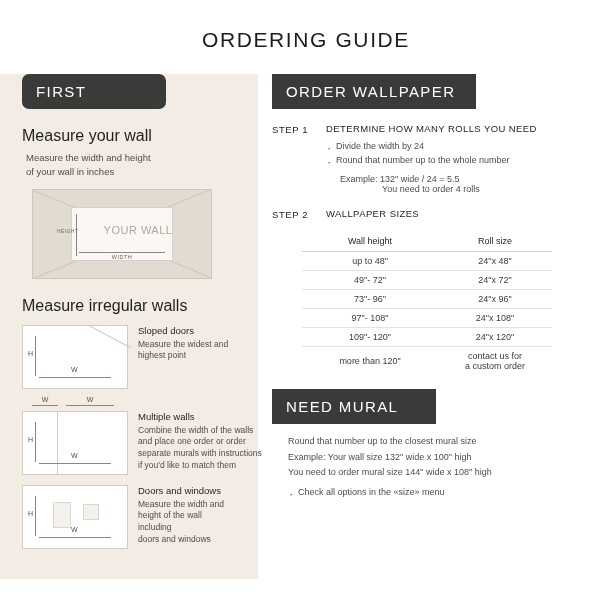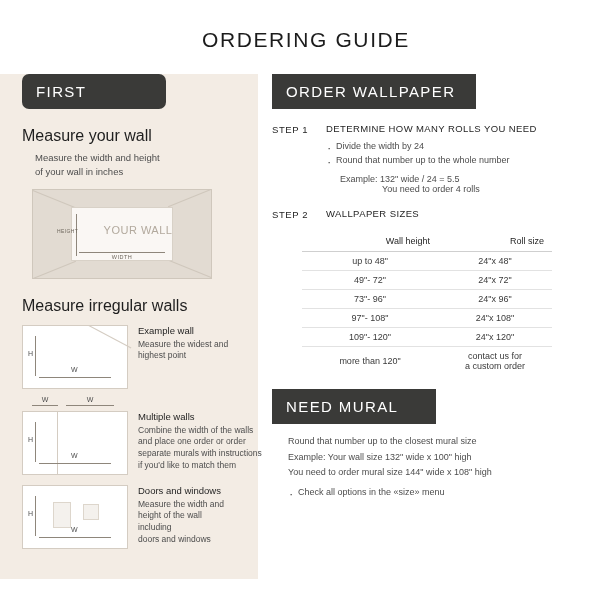--- a/index.html
+++ b/index.html
@@ -71,21 +71,21 @@
   h2.sect {
     font-size: 16px;
     font-weight: normal;
     margin: 18px 0 6px 0;
     color: #1f1f1f;
   }
   .sub {
     font-size: 9.5px;
     line-height: 1.45;
     color: #4d4d4d;
-    margin: 0 0 10px 13px;
+    margin: 0 0 10px 4px;
   }
 
   
   .wall-box {
     position: relative;
     width: 178px;
     height: 88px;
     margin: 6px 0 4px 10px;
     background: #e2dbd2;
     border: 1px solid #cfc7bc;
@@ -292,21 +292,21 @@
   table.sizes {
     border-collapse: collapse;
     margin-top: 8px;
     margin-left: 30px;
     width: 250px;
     font-size: 9px;
     color: #3a3a3a;
   }
   table.sizes th {
     font-weight: normal;
-    text-align: right;
+    text-align: center;
     padding: 4px 8px 5px 8px;
     border-bottom: 1px solid #cfcfcf;
     color: #1f1f1f;
   }
   table.sizes td {
     padding: 4px 8px;
     border-bottom: 1px solid #e2e2e2;
     text-align: center;
   }
   table.sizes tr:last-child td {
@@ -375,21 +375,21 @@
           <div class="irr-box">
             <div class="slope"></div>
             <div class="irr-h">
                 <span>H</span>
               </div>
             <div class="irr-w">
                 <span>W</span>
               </div>
           </div>
           <div class="irr-text">
-            <div class="irr-title">Example wall</div>
+            <div class="irr-title">Sloped doors</div>
             <div class="irr-desc" style="white-space: pre-line;">Measure the widest and
 highest point</div>
           </div>
         </div>
 
         <div class="irr-row">
           <div style="flex:none;">
             <div class="mw-top">
               <div class="mw-seg" style="left:10px; width:26px;">
                   <span>W</span>

